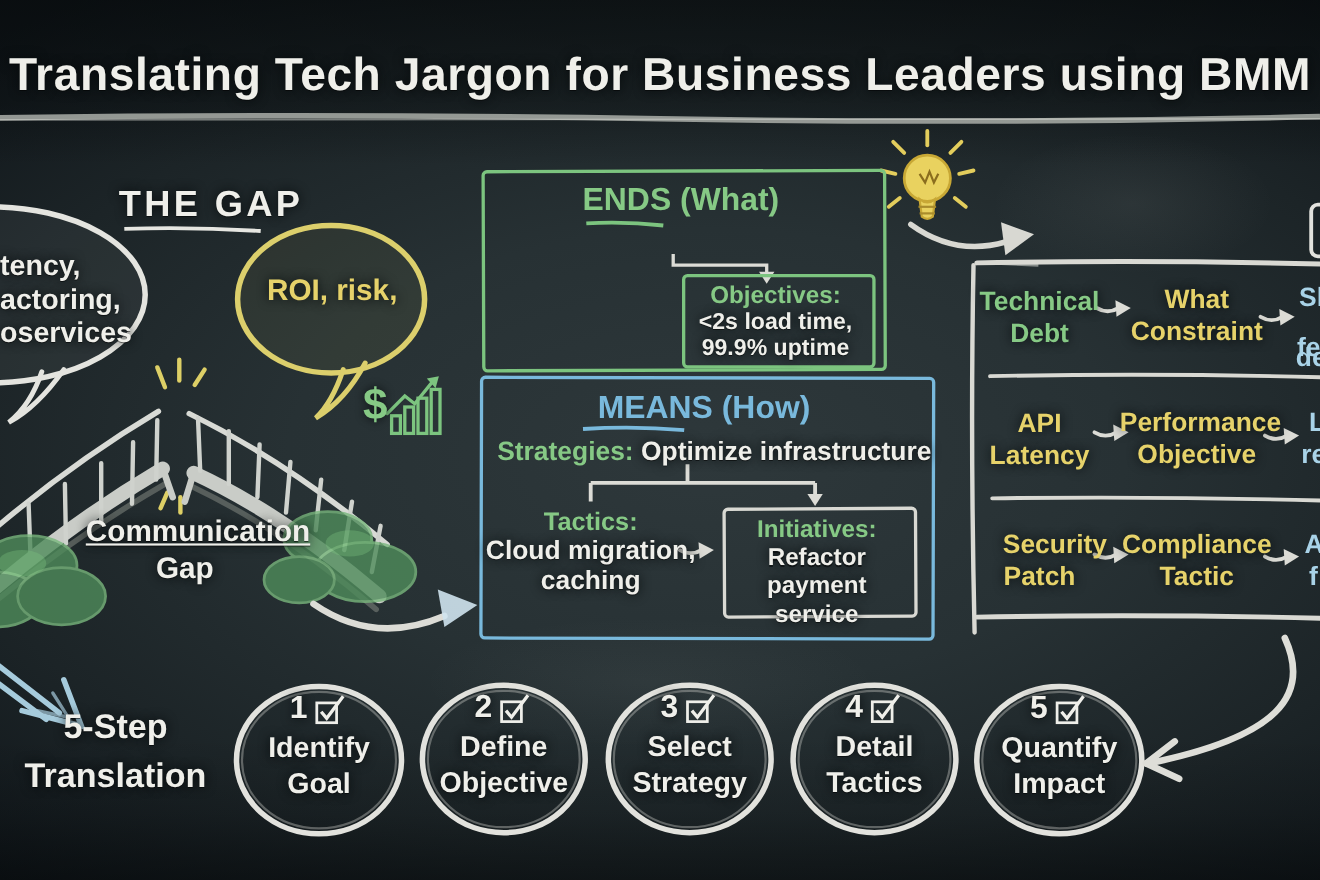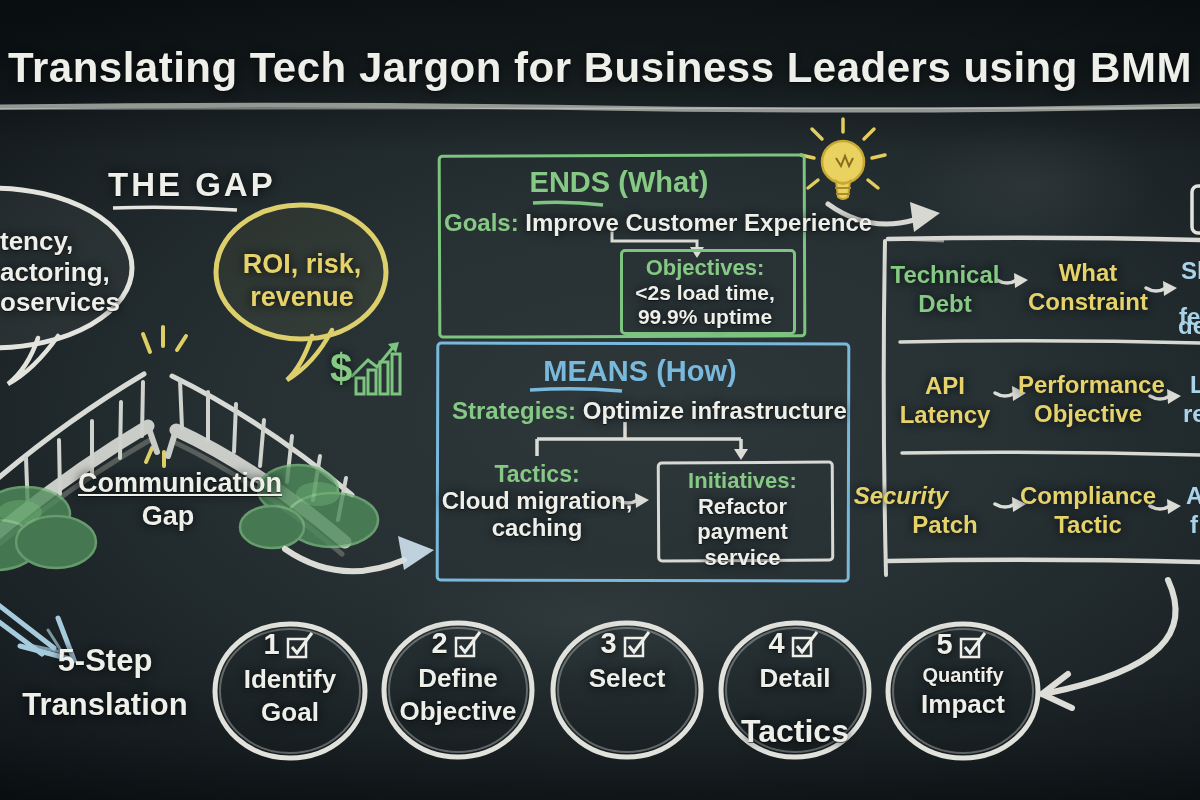--- a/index.html
+++ b/index.html
@@ -210,34 +210,29 @@
 
   <div class="abs chalk" style="left:-65px;top:44px;width:1330px;font-size:42px;letter-spacing:.5px;white-space:nowrap;text-align:center;">Translating Tech Jargon for Business Leaders using BMM</div>
 
   <div class="abs chalk" style="left:108px;top:166px;font-size:33px;letter-spacing:3px;">THE GAP</div>
 
   <div class="abs chalk" style="left:0px;top:226px;font-size:26px;">tency,</div>
   <div class="abs chalk" style="left:0px;top:257px;font-size:26px;">actoring,</div>
   <div class="abs chalk" style="left:0px;top:287px;font-size:26px;">oservices</div>
 
   <div class="abs yellow ctr" style="left:226px;top:249px;width:152px;font-size:27px;text-shadow:0 0 10px rgba(6,9,10,.9);">ROI, risk,</div>
-  <div class="abs yellow ctr" style="left:226px;top:282px;width:152px;font-size:27px;text-shadow:0 0 10px rgba(6,9,10,.9);">revenue</div>
 
   <div class="abs green" style="left:330px;top:346px;font-size:40px;text-shadow:0 0 8px rgba(6,9,10,.8);">$</div>
 
   <div class="abs chalk ctr" style="left:78px;top:468px;width:180px;font-size:27px;text-decoration:underline;">Communication</div>
   <div class="abs chalk ctr" style="left:78px;top:501px;width:180px;font-size:27px;">Gap</div>
 
   <div class="abs ctr" style="left:438px;top:166px;width:362px;font-size:29px;">
     <span class="green">ENDS</span>
     <span class="green">(What)</span>
-  </div>
-  <div class="abs" style="left:444px;top:209px;font-size:24px;">
-    <span class="green">Goals:</span>
-    <span class="chalk">Improve Customer Experience</span>
   </div>
   <div class="abs green ctr" style="left:620px;top:255px;width:170px;font-size:22px;">Objectives:</div>
   <div class="abs chalk ctr" style="left:620px;top:281px;width:170px;font-size:21px;">&lt;2s load time,</div>
   <div class="abs chalk ctr" style="left:620px;top:305px;width:170px;font-size:21px;">99.9% uptime</div>
 
   <div class="abs ctr" style="left:436px;top:355px;width:408px;font-size:29px;">
     <span class="blue">MEANS</span>
     <span class="blue">(How)</span>
   </div>
   <div class="abs" style="left:452px;top:397px;font-size:24px;">
@@ -259,21 +254,21 @@
   <div class="abs lblue" style="left:1179px;top:285px;font-size:24px;margin-top:18px;">fe</div>
   <div class="abs lblue" style="left:1178px;top:312px;font-size:24px;">de</div>
 
   <div class="abs yellow ctr" style="left:885px;top:372px;width:120px;font-size:24px;text-shadow:0 0 10px rgba(6,9,10,.9);">API</div>
   <div class="abs yellow ctr" style="left:885px;top:401px;width:120px;font-size:24px;text-shadow:0 0 10px rgba(6,9,10,.9);">Latency</div>
   <div class="abs yellow ctr" style="left:1018px;top:371px;width:140px;font-size:24px;text-shadow:0 0 10px rgba(6,9,10,.9);">Performance</div>
   <div class="abs yellow ctr" style="left:1018px;top:400px;width:140px;font-size:24px;text-shadow:0 0 10px rgba(6,9,10,.9);">Objective</div>
   <div class="abs lblue" style="left:1190px;top:371px;font-size:24px;">L</div>
   <div class="abs lblue" style="left:1183px;top:400px;font-size:24px;">re</div>
 
-  <div class="abs yellow ctr" style="left:841px;top:482px;width:120px;font-size:24px;text-shadow:0 0 10px rgba(6,9,10,.9);font-style:italic;">Security</div>
+  <div class="abs yellow ctr" style="left:899px;top:482px;width:120px;font-size:24px;text-shadow:0 0 10px rgba(6,9,10,.9);">Security</div>
   <div class="abs yellow ctr" style="left:885px;top:511px;width:120px;font-size:24px;text-shadow:0 0 10px rgba(6,9,10,.9);">Patch</div>
   <div class="abs yellow ctr" style="left:1018px;top:482px;width:140px;font-size:24px;text-shadow:0 0 10px rgba(6,9,10,.9);">Compliance</div>
   <div class="abs yellow ctr" style="left:1018px;top:511px;width:140px;font-size:24px;text-shadow:0 0 10px rgba(6,9,10,.9);">Tactic</div>
   <div class="abs lblue" style="left:1186px;top:482px;font-size:24px;">A</div>
   <div class="abs lblue" style="left:1190px;top:511px;font-size:24px;">f</div>
 
   <div class="abs chalk ctr" style="left:10px;top:643px;width:190px;font-size:31px;">5-Step</div>
   <div class="abs chalk ctr" style="left:10px;top:687px;width:190px;font-size:31px;">Translation</div>
 
   <div class="abs" style="left:215px;top:628px;width:150px;">
@@ -302,39 +297,40 @@
 
   <div class="abs" style="left:552px;top:627px;width:150px;">
     <div style="display:flex;justify-content:center;align-items:center;gap:5px;">
       <span class="chalk" style="font-size:29px;">3</span>
       <svg width="32" height="28" viewBox="0 0 32 28" style="position:static;">
           <rect x="3" y="8" width="18" height="18" fill="none" stroke="#efefea" stroke-width="2.5"></rect>
           <polyline points="7,16 12,22 27,2" fill="none" stroke="#efefea" stroke-width="3"></polyline>
         </svg>
     </div>
     <div class="chalk ctr" style="font-size:26px;margin-top:3px;">Select</div>
+    <div class="chalk ctr" style="font-size:26px;margin-top:2px;">Strategy</div>
   </div>
 
   <div class="abs" style="left:720px;top:627px;width:150px;">
     <div style="display:flex;justify-content:center;align-items:center;gap:5px;">
       <span class="chalk" style="font-size:29px;">4</span>
       <svg width="32" height="28" viewBox="0 0 32 28" style="position:static;">
           <rect x="3" y="8" width="18" height="18" fill="none" stroke="#efefea" stroke-width="2.5"></rect>
           <polyline points="7,16 12,22 27,2" fill="none" stroke="#efefea" stroke-width="3"></polyline>
         </svg>
     </div>
     <div class="chalk ctr" style="font-size:26px;margin-top:3px;">Detail</div>
-    <div class="chalk ctr" style="font-size:32px;margin-top:19px;text-align:center;">Tactics</div>
+    <div class="chalk ctr" style="font-size:26px;margin-top:2px;text-align:center;">Tactics</div>
   </div>
 
   <div class="abs" style="left:888px;top:628px;width:150px;">
     <div style="display:flex;justify-content:center;align-items:center;gap:5px;">
       <span class="chalk" style="font-size:29px;">5</span>
       <svg width="32" height="28" viewBox="0 0 32 28" style="position:static;">
           <rect x="3" y="8" width="18" height="18" fill="none" stroke="#efefea" stroke-width="2.5"></rect>
           <polyline points="7,16 12,22 27,2" fill="none" stroke="#efefea" stroke-width="3"></polyline>
         </svg>
     </div>
-    <div class="chalk ctr" style="font-size:20px;margin-top:3px;">Quantify</div>
+    <div class="chalk ctr" style="font-size:26px;margin-top:3px;">Quantify</div>
     <div class="chalk ctr" style="font-size:26px;margin-top:2px;">Impact</div>
   </div>
 
 </div>
 
 </body></html>

